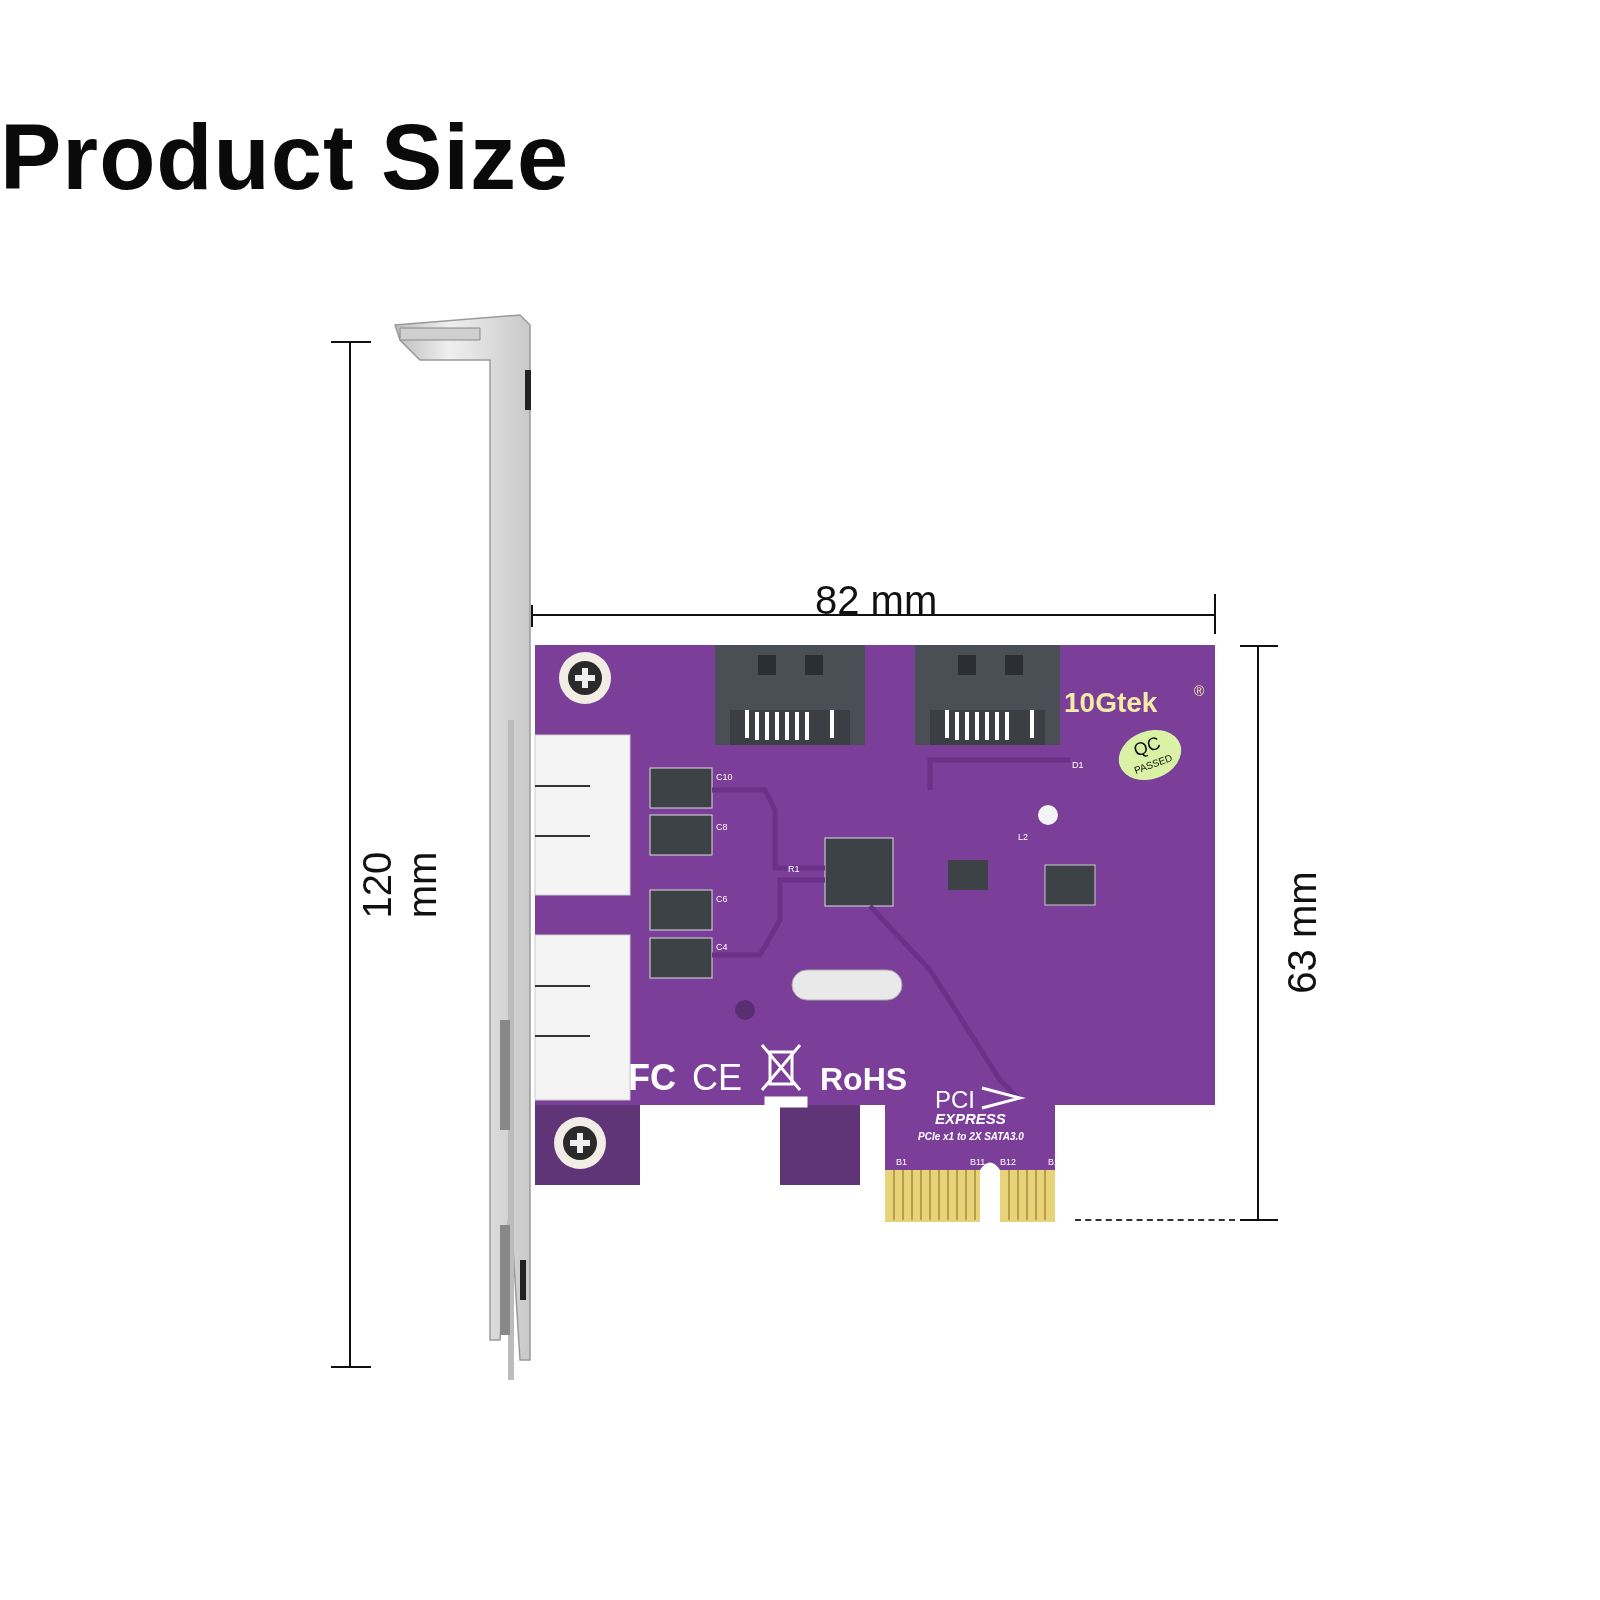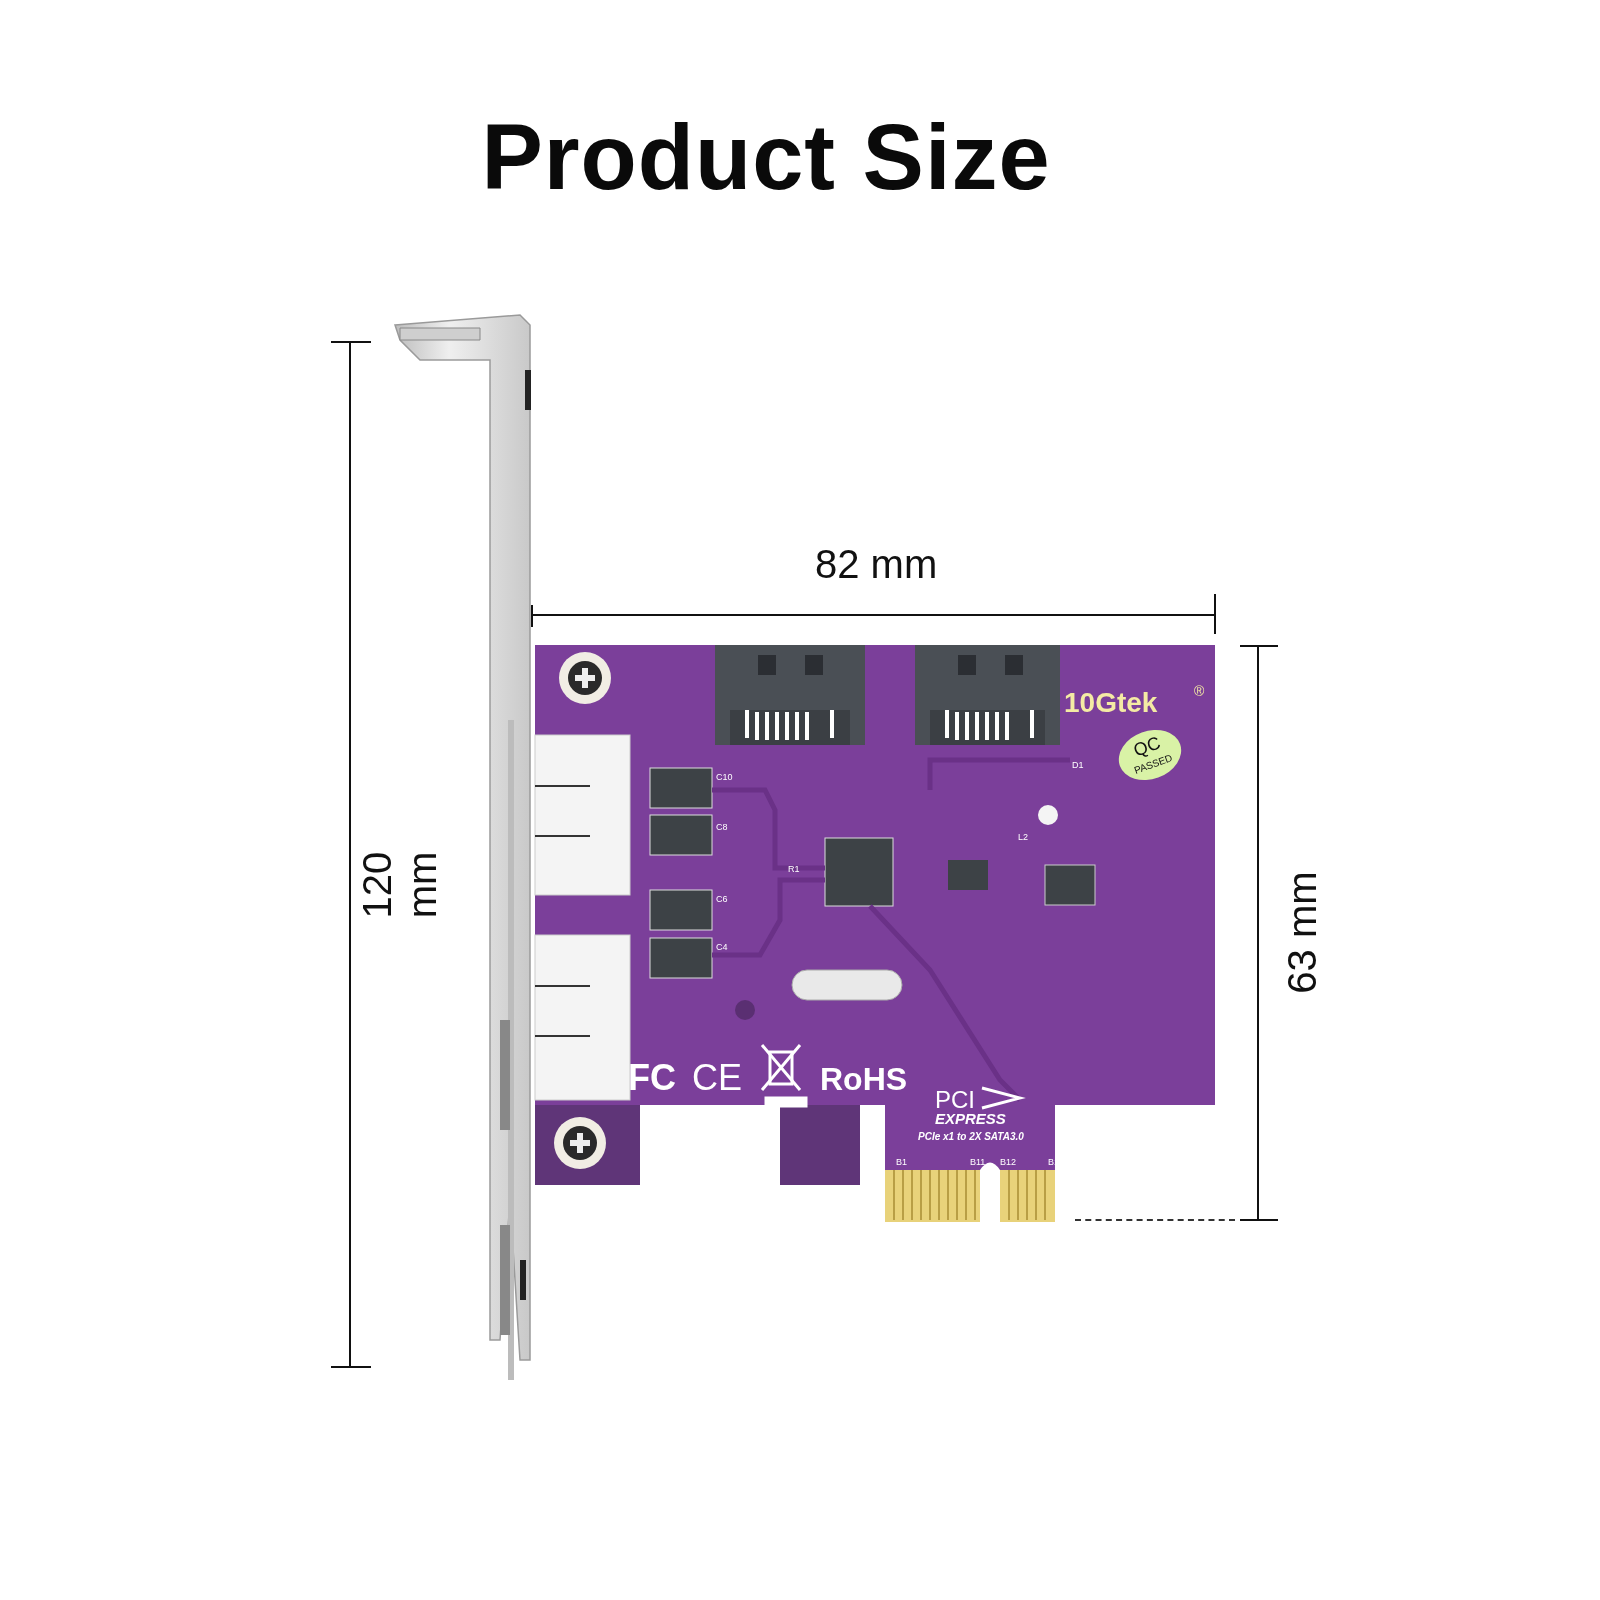--- a/index.html
+++ b/index.html
@@ -1,28 +1,28 @@
 <!DOCTYPE html>
 <html><head>
 <meta charset="utf-8">
 <style>
   html,body{margin:0;padding:0;background:#ffffff;}
   body{width:1600px;height:1600px;position:relative;overflow:hidden;font-family:"Liberation Sans",sans-serif;}
   .abs{position:absolute;}
-  #title{left:0;top:105px;width:1532px;text-align:center;font-size:92px;font-weight:bold;color:#0a0a0a;letter-spacing:1px;}
+  #title{left:0;top:105px;width:1532px;text-align:left;font-size:92px;font-weight:bold;color:#0a0a0a;letter-spacing:1px;}
   .dimtext{font-size:40px;color:#111;font-family:"Liberation Sans",sans-serif;}
   .line{background:#111;}
   svg text{font-family:"Liberation Sans",sans-serif;}
 </style>
 </head>
 <body>
 
 <div id="title" class="abs">Product Size</div>
 
-<div class="abs dimtext" style="left:815px;top:542px;">82 mm</div>
+<div class="abs dimtext" style="left:815px;top:578px;">82 mm</div>
 <div class="abs line" style="left:532px;top:614px;width:684px;height:2px;"></div>
 <div class="abs line" style="left:531px;top:605px;width:2px;height:22px;"></div>
 <div class="abs line" style="left:1214px;top:594px;width:2px;height:40px;"></div>
 
 <div class="abs line" style="left:349px;top:342px;width:2px;height:1026px;"></div>
 <div class="abs line" style="left:331px;top:341px;width:40px;height:2px;"></div>
 <div class="abs line" style="left:331px;top:1366px;width:40px;height:2px;"></div>
 <div class="abs dimtext" style="left:330px;top:840px;width:140px;text-align:center;transform:rotate(-90deg);transform-origin:center;">120 mm</div>
 
 <div class="abs line" style="left:1257px;top:646px;width:2px;height:575px;"></div>

